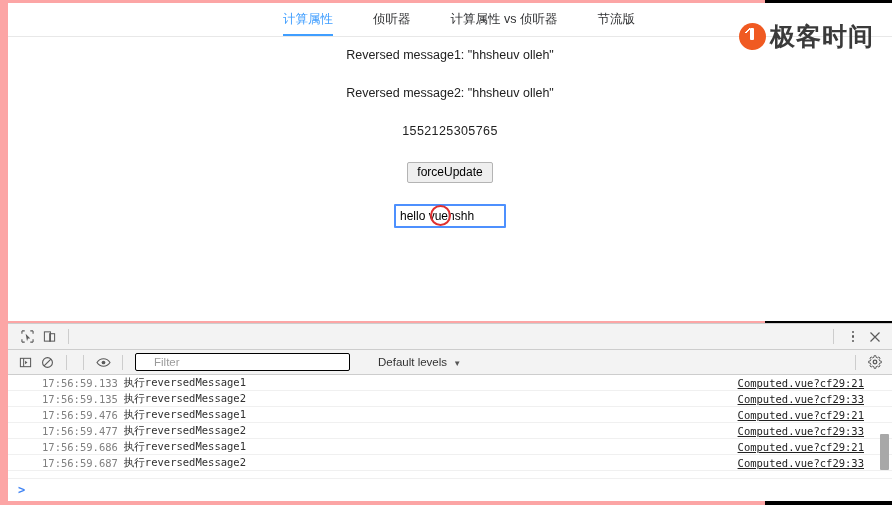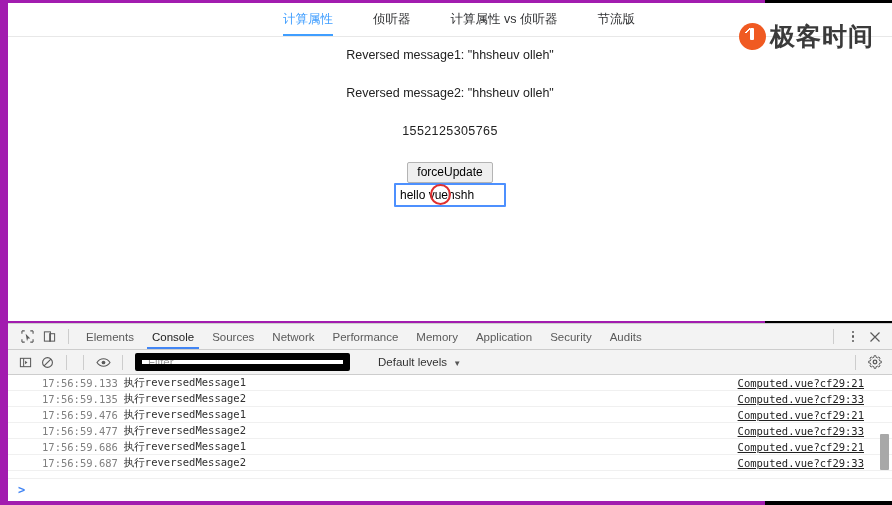--- a/index.html
+++ b/index.html
@@ -12,21 +12,21 @@
     height: 505px;
     overflow: hidden;
     font-family: "Liberation Sans", sans-serif;
     -webkit-font-smoothing: antialiased;
   }
 
   .app-frame {
     position: relative;
     width: 765px;
     height: 505px;
-    background: #a21caf;
+    background: #fca5a5;
     box-sizing: border-box;
   }
 
   
   .page-viewport {
     position: absolute;
     left: 8px;
     top: 3px;
     width: 884px;
     height: 318px;
@@ -143,21 +143,21 @@
     background: #efefef;
     border: 1px solid #b4b4b4;
     border-radius: 2px;
     padding: 2px 9px 3px 9px;
     cursor: pointer;
     line-height: 14px;
   }
   .input-wrap {
     position: relative;
     display: inline-block;
-    margin-top: 0;
+    margin-top: 21px;
   }
   .msg-input {
     width: 100px;
     font-family: "Liberation Sans", sans-serif;
     font-size: 12px;
     color: #000;
     padding: 3px 4px;
     border: 2px solid #4d90fe;
     border-radius: 1px;
     outline: none;
@@ -293,23 +293,23 @@
     color: #555;
   }
   .filter-input {
     flex: 0 0 auto;
     width: 215px;
     height: 18px;
     font-family: "Liberation Sans", sans-serif;
     font-size: 11.5px;
     color: #333;
     background: #ffffff;
-    border: 7px solid #000000;
+    border: 1px solid #000000;
     border-radius: 2px;
-    padding: 0 6px;
+    padding: 0 18px;
     outline: none;
     box-sizing: border-box;
     margin-left: 4px;
   }
   .filter-input::placeholder { color: #9a9a9a; }
   .levels-select {
     font-size: 11.5px;
     color: #333;
     margin-left: 28px;
     cursor: pointer;
@@ -431,31 +431,20 @@
         </svg>
       </span>
       <span class="dt-icon-btn">
         <svg width="13" height="13" viewBox="0 0 14 14">
           <rect x="1.5" y="2" width="6.5" height="10" fill="none" stroke="#5a5a5a" stroke-width="1.1"></rect>
           <rect x="7.2" y="4" width="5.3" height="8" fill="none" stroke="#5a5a5a" stroke-width="1.1"></rect>
         </svg>
       </span>
       <span class="dt-sep"></span>
 
-      <div class="dt-tabs">
-        <div class="dt-tab">Elements</div>
-        <div class="dt-tab active">Console</div>
-        <div class="dt-tab">Sources</div>
-        <div class="dt-tab">Network</div>
-        <div class="dt-tab">Performance</div>
-        <div class="dt-tab">Memory</div>
-        <div class="dt-tab">Application</div>
-        <div class="dt-tab">Security</div>
-        <div class="dt-tab">Audits</div>
-      </div>
 
       <div class="dt-toolbar-right">
         <span class="dt-sep"></span>
         <span class="dt-icon-btn">
           <span class="kebab">
               <i></i>
               <i></i>
               <i></i>
             </span>
         </span>

